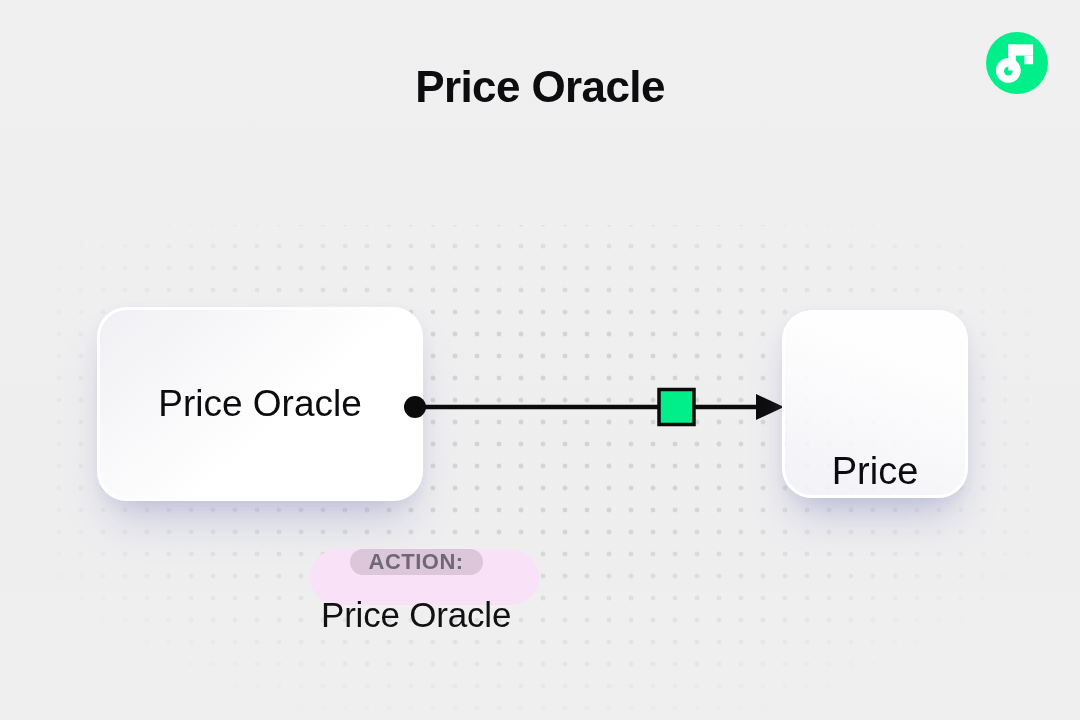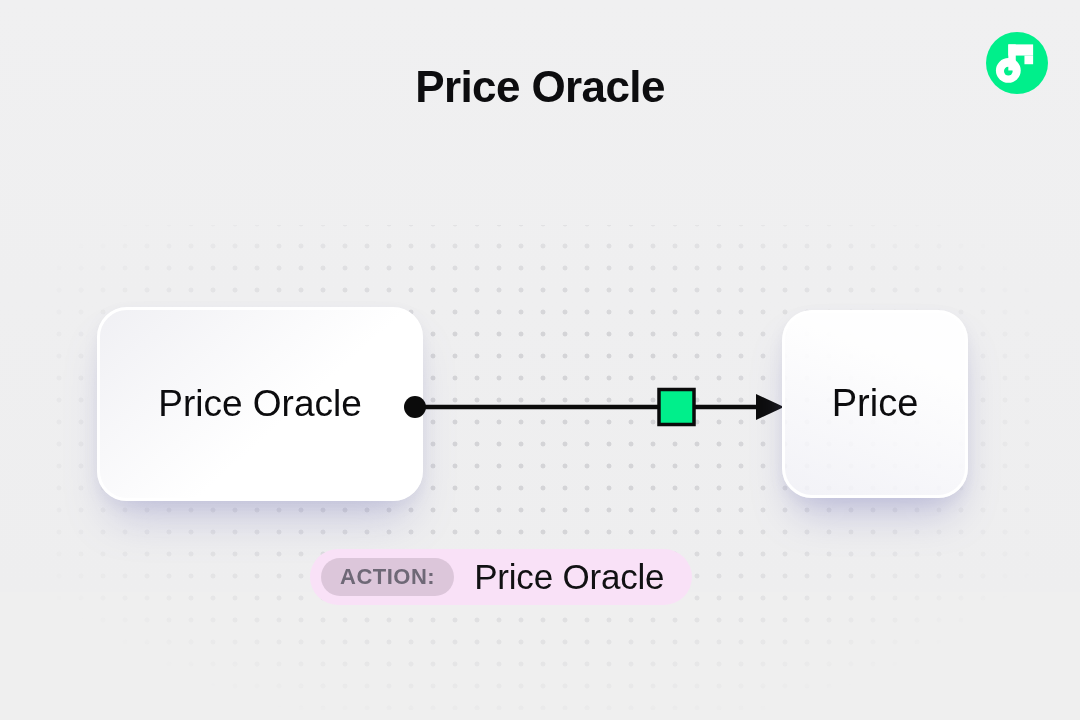--- a/index.html
+++ b/index.html
@@ -40,30 +40,31 @@
     left:97px;top:307px;width:320px;height:188px;border-radius:30px;
     background:linear-gradient(318deg,#ffffff 42%,#f0f0f4 100%);
     box-shadow:0 28px 44px -14px rgba(125,125,190,0.38), 0 6px 14px rgba(130,130,175,0.10);
     font-size:37px;line-height:1.4;
   }
   .node-left .node-label{max-width:210px;}
   .node-right{
     left:782px;top:310px;width:180px;height:182px;border-radius:30px;
     background:linear-gradient(200deg,rgba(255,255,255,0.97) 25%,rgba(243,243,249,0.78) 100%);
     box-shadow:0 26px 40px -12px rgba(125,125,190,0.40), 0 6px 14px rgba(130,130,175,0.10);
-    font-size:38px;line-height:1.2;
+    font-size:38px;line-height:1.2;align-items:flex-end;
   }
 
   .connector{position:absolute;left:404px;top:377px;width:380px;height:60px;}
 
   .action-badge{
     position:absolute;left:310px;top:549px;height:56px;
     display:inline-flex;align-items:center;gap:20px;
     padding:0 28px 0 11px;border-radius:28px;
     background:#f9e1f7;
+    flex-direction:column;
   }
   .action-badge-label{
     display:inline-flex;align-items:center;height:38px;padding:0 19px;
     border-radius:19px;background:#dcc6da;
     font-size:22px;font-weight:700;letter-spacing:0.5px;color:#6e6876;
   }
   .action-badge-value{
     font-size:35px;font-weight:400;letter-spacing:-0.2px;color:#111113;white-space:nowrap;
   }
 </style>

